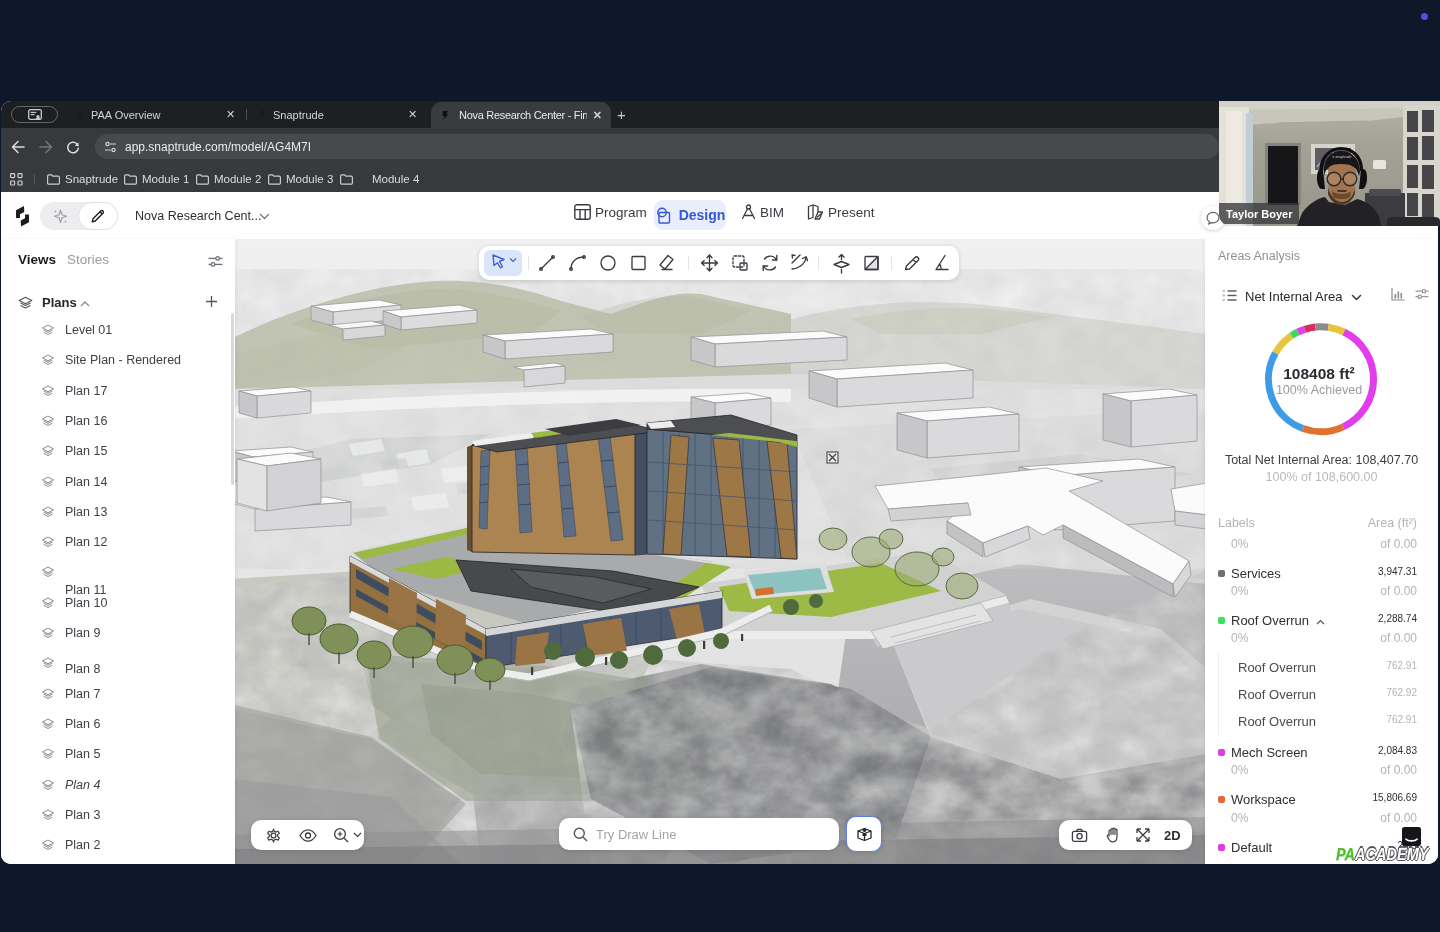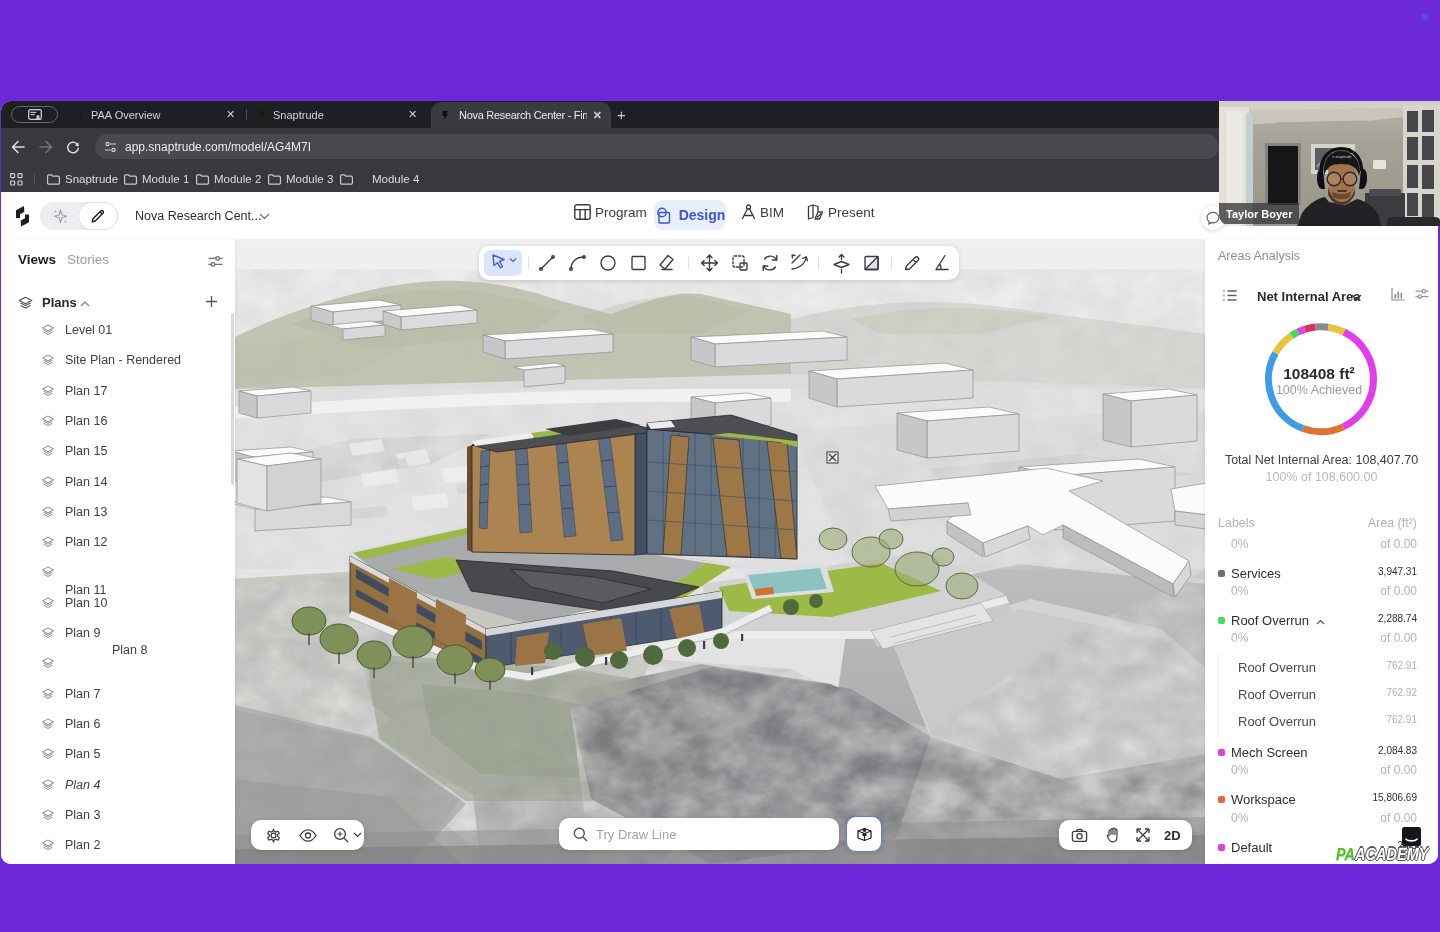--- a/index.html
+++ b/index.html
@@ -1,19 +1,19 @@
 <!DOCTYPE html>
 <html><head>
 <meta charset="utf-8">
 <style>
   * { margin:0; padding:0; box-sizing:border-box; }
   html,body { width:1440px; height:932px; background:#000; overflow:hidden;
     font-family:"Liberation Sans", sans-serif; }
   .abs { position:absolute; }
-  #stage { position:relative; width:1440px; height:932px; background:#6d28d9; }
+  #stage { position:relative; width:1440px; height:932px; background:#0f172a; }
   #win { position:absolute; left:1px; top:101px; width:1437px; height:763px;
     border-radius:10px; overflow:hidden; background:#fff; }
   
   #tabbar { position:absolute; left:0; top:0; width:100%; height:27px; background:#1e1f21; }
   .tab { position:absolute; top:0; height:27px; display:flex; align-items:center;
     color:#d4d5d7; font-size:11px; }
   .tab .fav { width:11px; height:11px; margin-right:5px; }
   #activetab { position:absolute; left:430px; top:1px; height:26px; width:180px;
     background:#3a3b3e; border-radius:10px 10px 0 0; display:flex; align-items:center;
     padding:0 9px; color:#e9eaec; font-size:11px; font-weight:700; }
@@ -684,21 +684,21 @@
               </g>
             </svg>
             <div class="pitem" style="top:387.0px;">Plan 9</div>
             <svg class="picon" width="14" height="13" viewBox="0 0 15 15" style="top:418.3px;">
               <g fill="none" stroke="#85858d" stroke-width="1.1" stroke-linejoin="round">
                 <path d="M7.5 1.2 L13.8 4.5 L7.5 7.8 L1.2 4.5 Z"></path>
                 <path d="M2.5 7 L7.5 9.6 L12.5 7"></path>
                 <path d="M2.5 9.5 L7.5 12.1 L12.5 9.5"></path>
               </g>
             </svg>
-            <div class="pitem" style="top:404px;margin-left:47px;">Plan 8</div>
+            <div class="pitem" style="top:423px;">Plan 8</div>
             <svg class="picon" width="14" height="13" viewBox="0 0 15 15" style="top:448.6px;">
               <g fill="none" stroke="#85858d" stroke-width="1.1" stroke-linejoin="round">
                 <path d="M7.5 1.2 L13.8 4.5 L7.5 7.8 L1.2 4.5 Z"></path>
                 <path d="M2.5 7 L7.5 9.6 L12.5 7"></path>
                 <path d="M2.5 9.5 L7.5 12.1 L12.5 9.5"></path>
               </g>
             </svg>
             <div class="pitem" style="top:447.6px;">Plan 7</div>
             <svg class="picon" width="14" height="13" viewBox="0 0 15 15" style="top:478.9px;">
               <g fill="none" stroke="#85858d" stroke-width="1.1" stroke-linejoin="round">
@@ -853,21 +853,21 @@
       <div id="rightpanel">
         <div class="abs" style="left:13px;top:10px;font-size:12.5px;color:#8f8f98;">Areas Analysis</div>
         <svg class="abs" style="left:17px;top:50px;" width="15" height="13" viewBox="0 0 15 13">
             <circle cx="1.8" cy="2" r="1.3" fill="#c0c0c8"></circle>
             <line x1="5.5" y1="2" x2="14.5" y2="2" stroke="#55555d" stroke-width="1.4"></line>
             <circle cx="1.8" cy="6.5" r="1.3" fill="#c0c0c8"></circle>
             <line x1="5.5" y1="6.5" x2="14.5" y2="6.5" stroke="#55555d" stroke-width="1.4"></line>
             <circle cx="1.8" cy="11" r="1.3" fill="#c0c0c8"></circle>
             <line x1="5.5" y1="11" x2="14.5" y2="11" stroke="#55555d" stroke-width="1.4"></line>
           </svg>
-        <div class="abs" style="left:40px;top:50px;font-size:13px;font-weight:700;color:#27272e;margin-left:12px;">Net Internal Area</div>
+        <div class="abs" style="left:40px;top:50px;font-size:13px;font-weight:400;color:#27272e;">Net Internal Area</div>
         <svg class="abs" style="left:146px;top:55px;" width="11" height="7" viewBox="0 0 11 7">
             <path d="M1.5 1.5 L5.5 5.5 L9.5 1.5" fill="none" stroke="#3a3a42" stroke-width="1.5" stroke-linecap="round"></path>
           </svg>
         <svg class="abs" style="left:186px;top:48px;" width="14" height="14" viewBox="0 0 14 14">
             <path d="M1 1 L1 13 L13.5 13" stroke="#8a8a92" stroke-width="1.2" fill="none"></path>
             <rect x="3.5" y="7" width="1.6" height="4.5" fill="#8a8a92"></rect>
             <rect x="6.5" y="4.5" width="1.6" height="7" fill="#8a8a92"></rect>
             <rect x="9.5" y="6" width="1.6" height="5.5" fill="#8a8a92"></rect>
           </svg>
         <svg class="abs" style="left:210px;top:49px;" width="14" height="12" viewBox="0 0 15 13">

